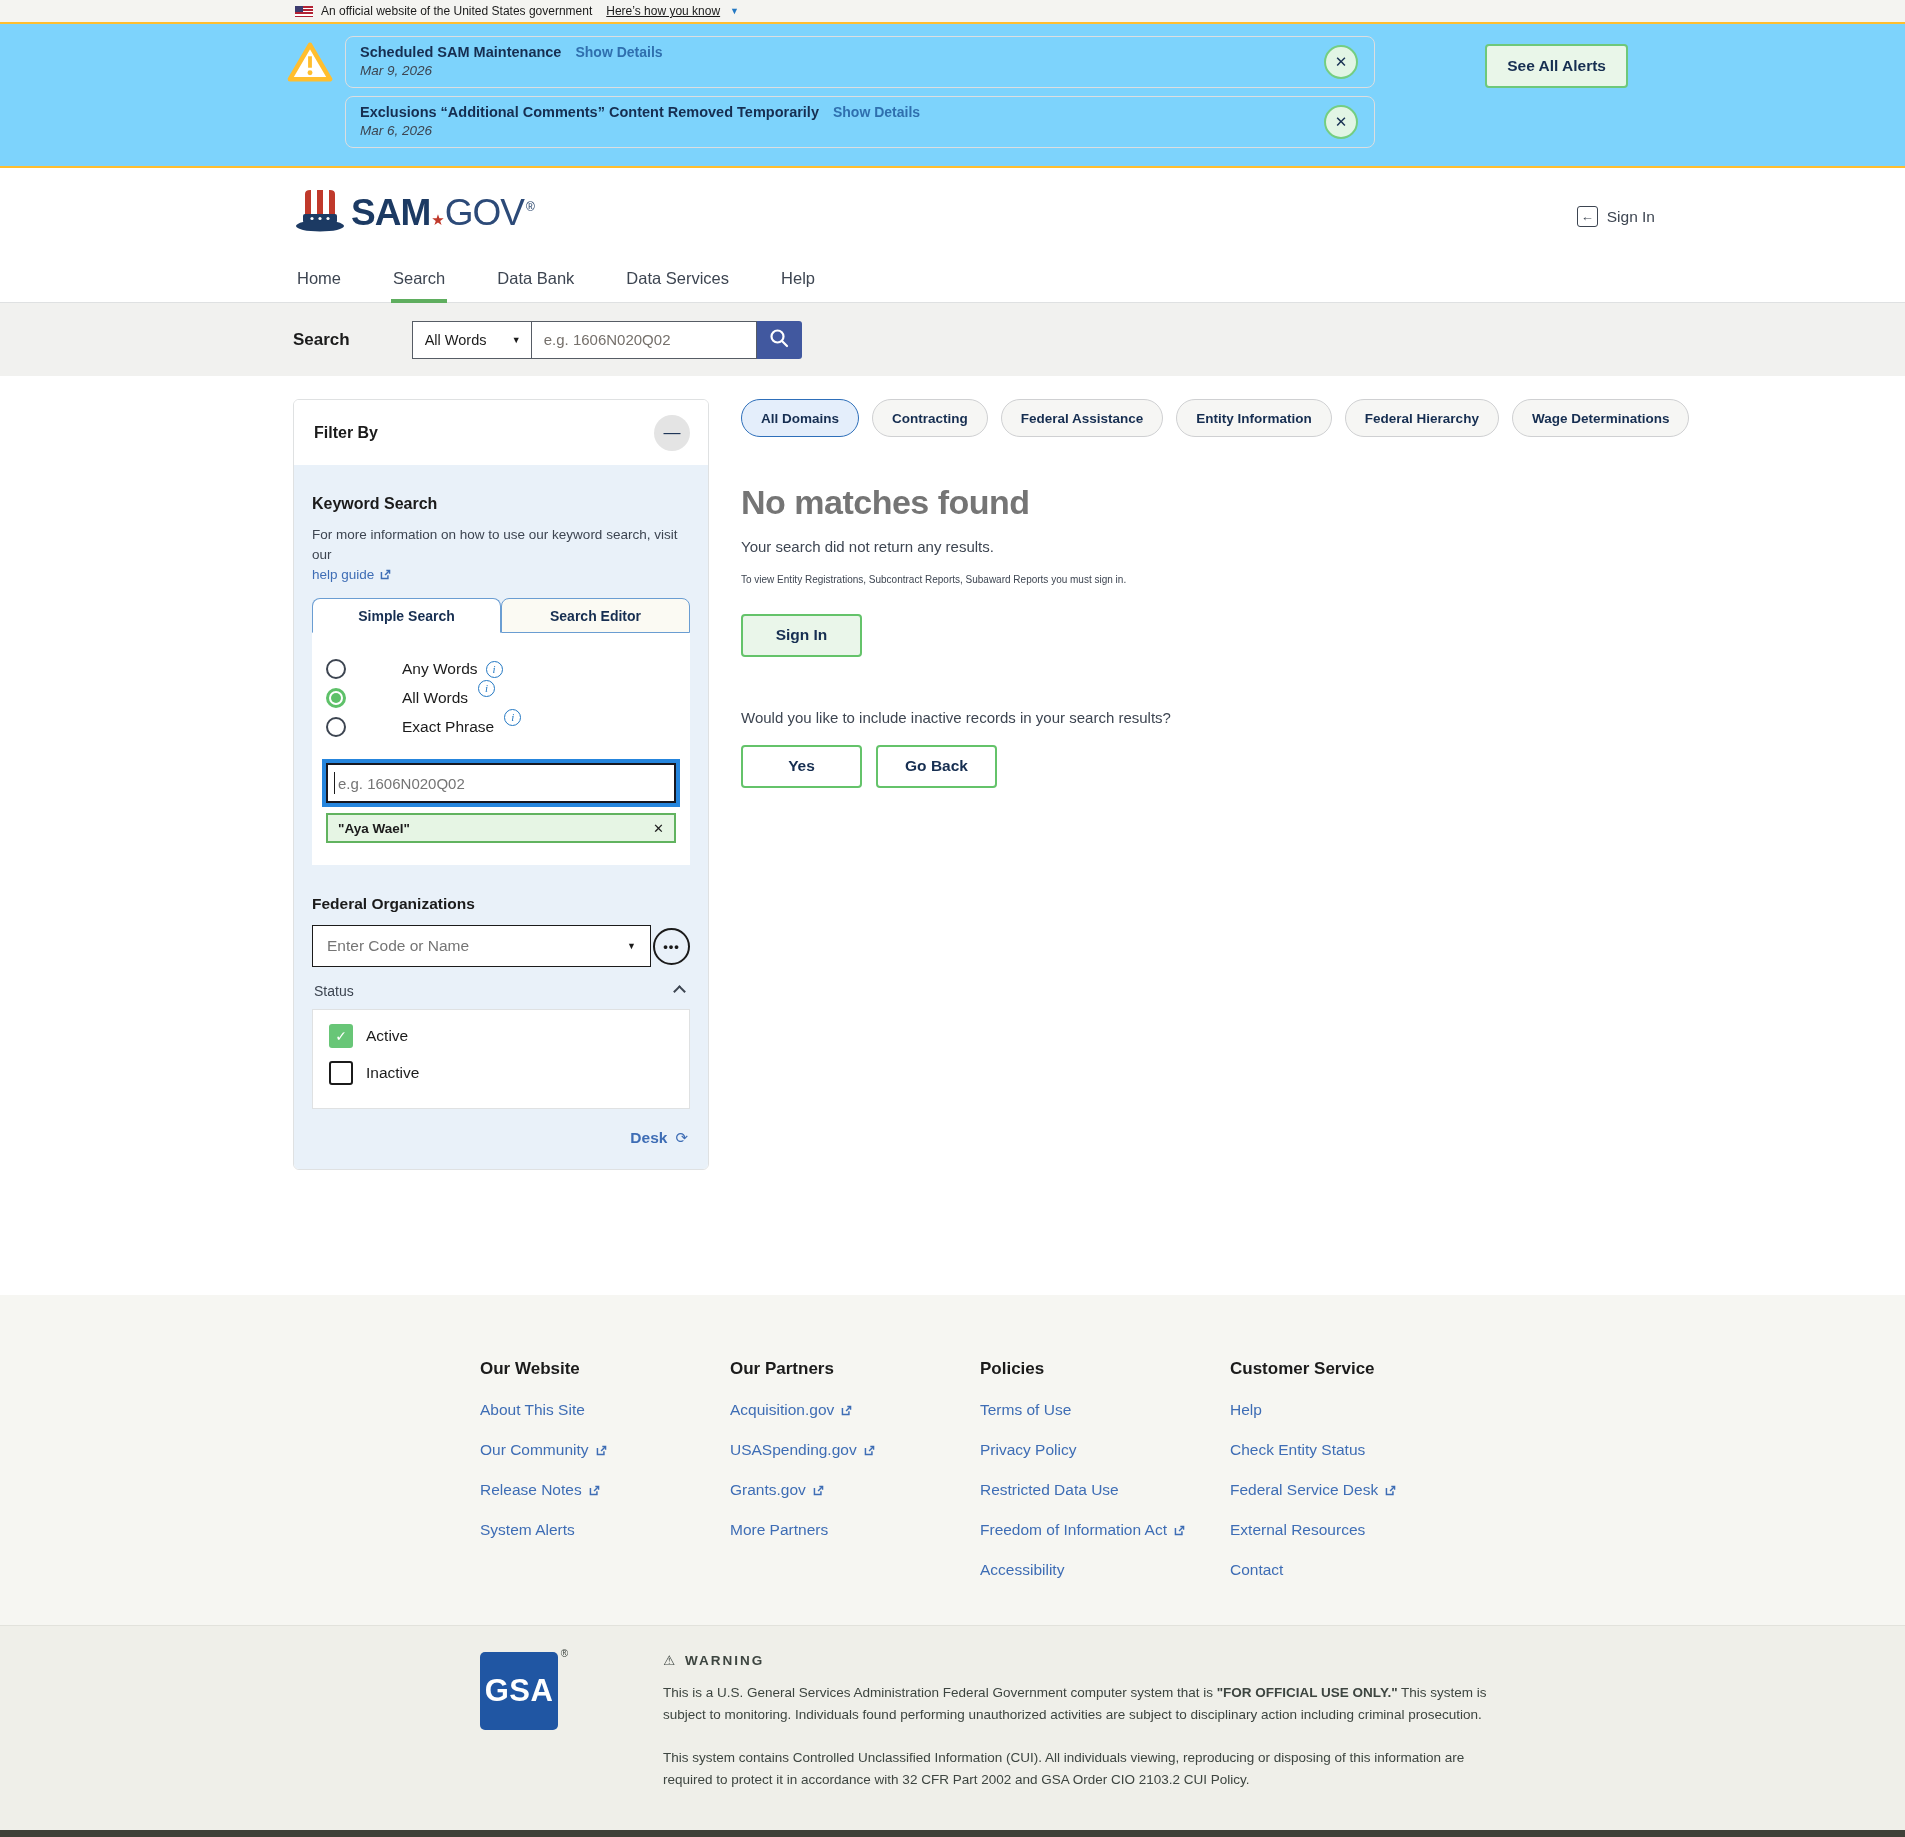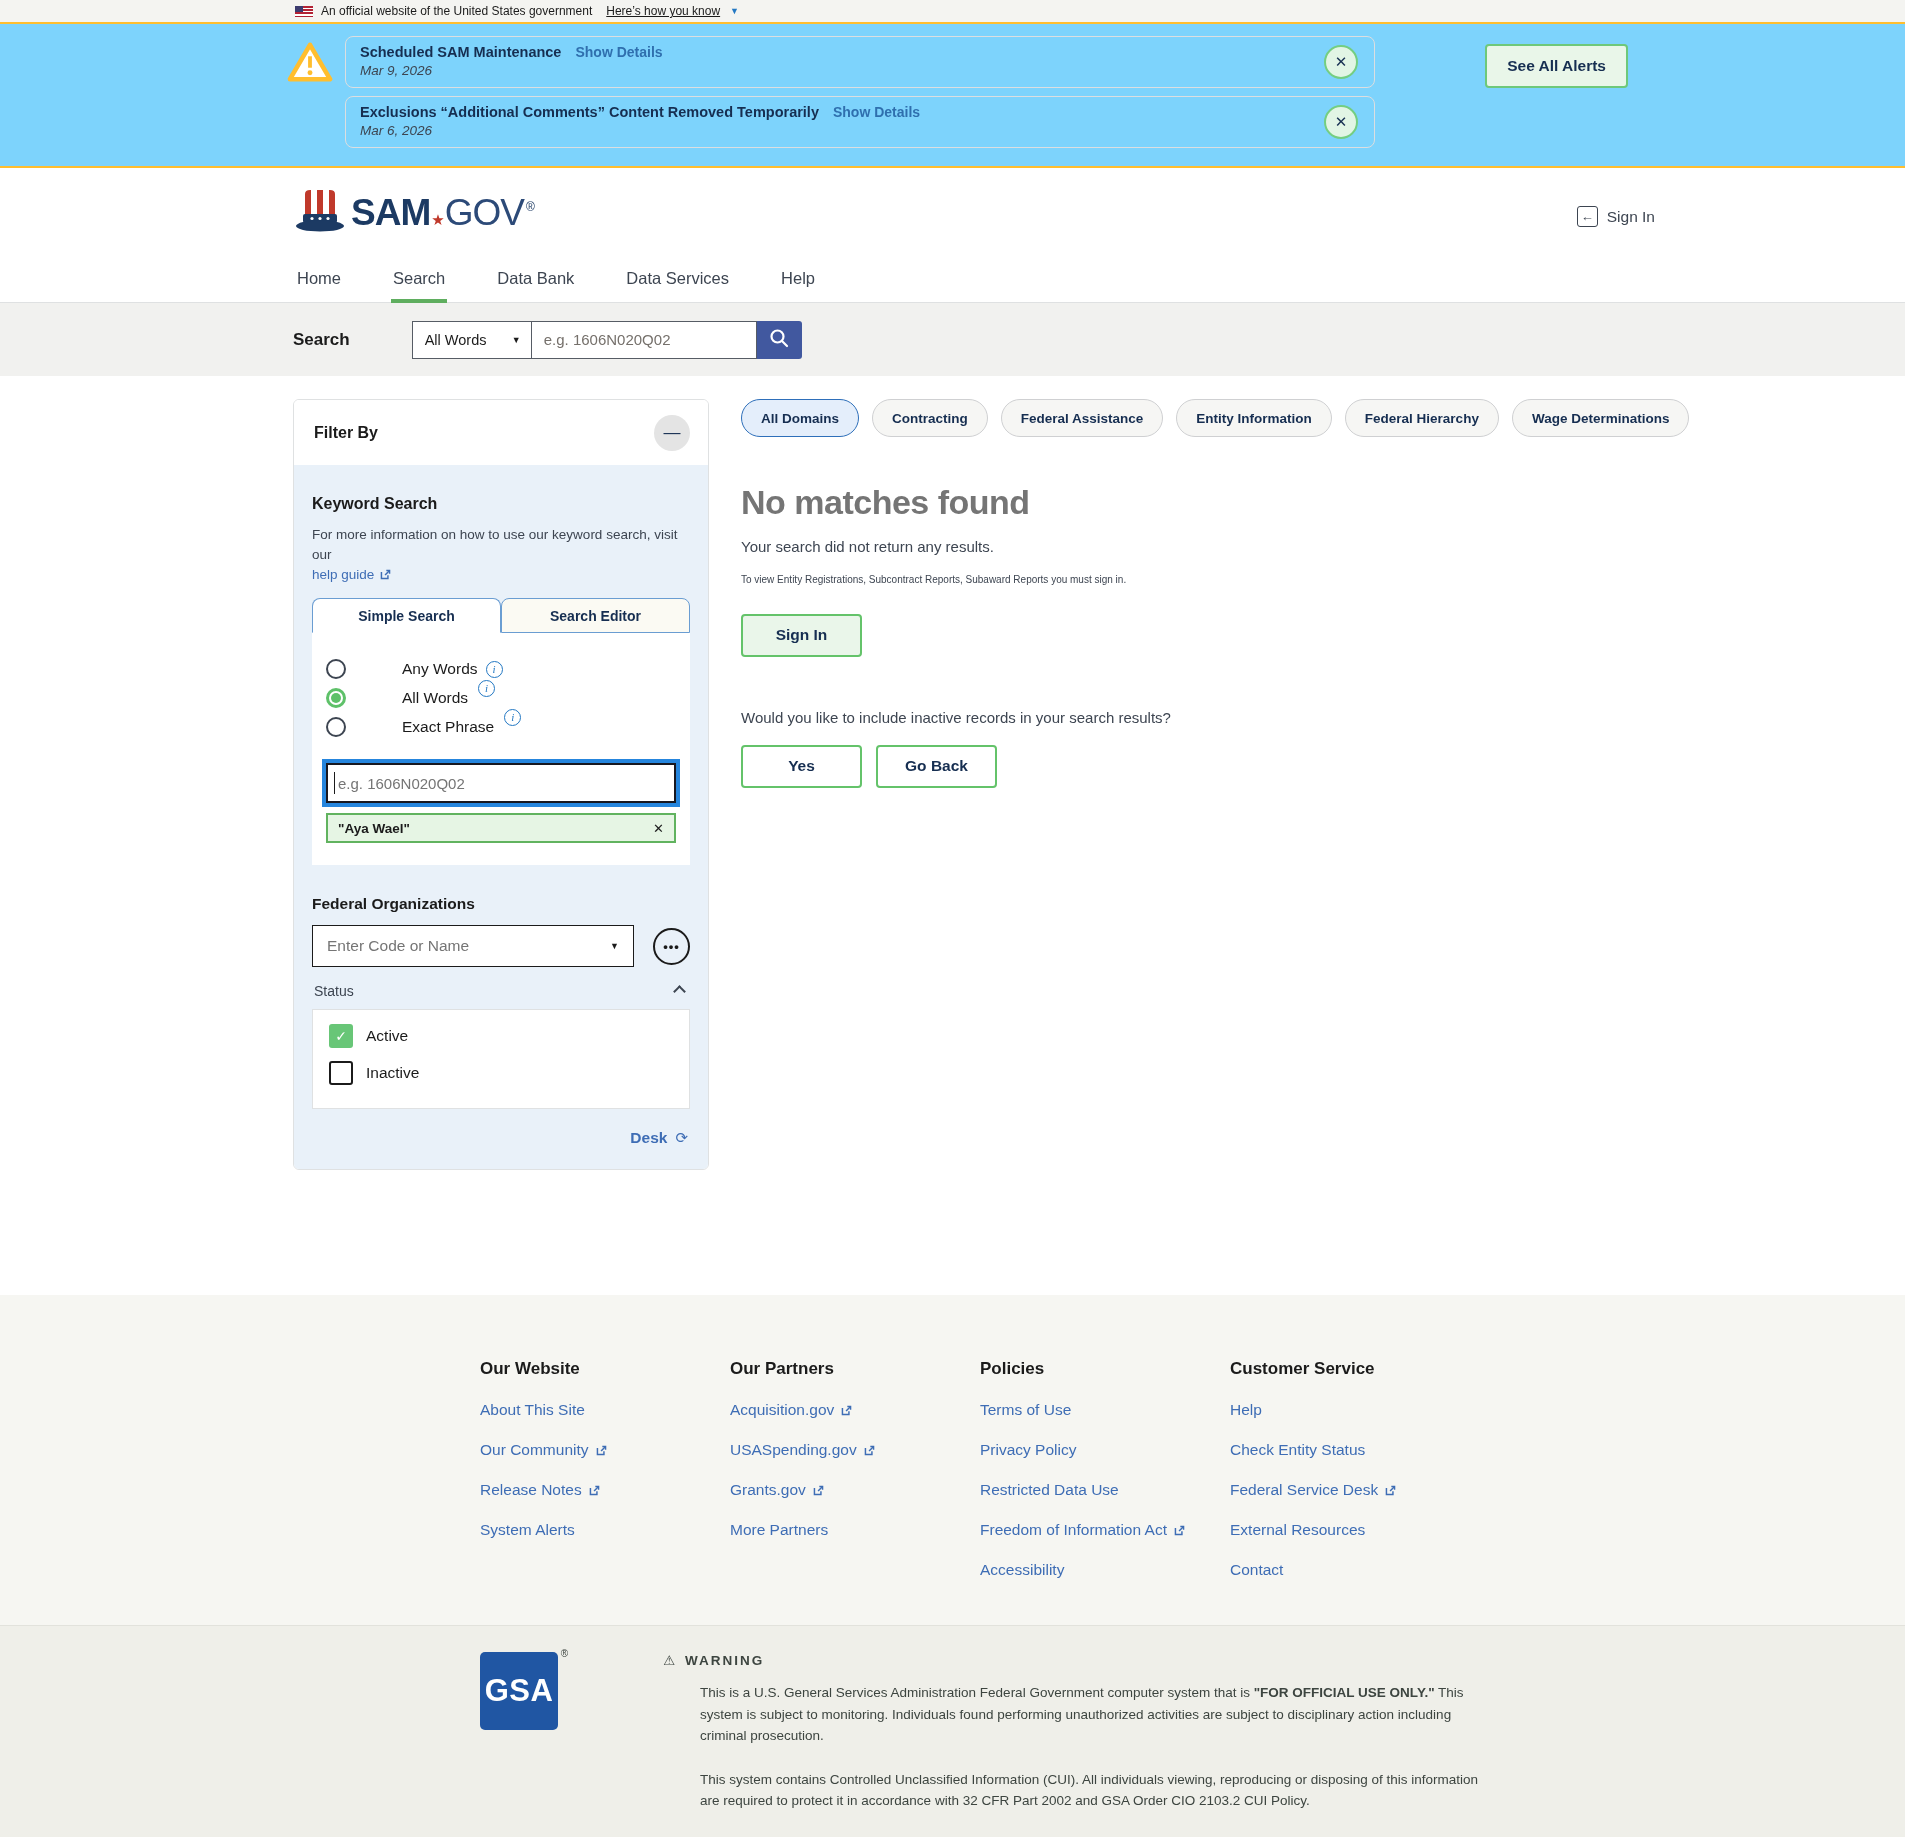--- a/index.html
+++ b/index.html
@@ -80,21 +80,21 @@
   .info-i { width:17px; height:17px; border-radius:50%; border:1.5px solid #2378c3; color:#2378c3; font-size:11px; font-style:italic; font-family:"Liberation Serif",serif; display:inline-flex; align-items:center; justify-content:center; margin-left:8px; cursor:pointer; flex-shrink:0; }
   .info-i.raised { position:relative; top:-10px; left:2px; }
   .kw-input-wrap { position:relative; margin-top:26px; }
   .kw-input { width:100%; height:40px; border:2px solid #17171f; outline:4px solid #2585dd; padding:0 10px; font-size:15px; font-family:inherit; color:#1b1b1b; }
   .kw-input::placeholder { color:#757575; }
   .kw-cursor { position:absolute; left:8px; top:9px; width:1px; height:22px; background:#1b1b1b; }
   .chip { margin-top:10px; height:30px; background:#e6f5e4; border:2px solid #61b35f; display:flex; align-items:center; justify-content:space-between; padding:0 10px; }
   .chip-label { font-weight:bold; font-size:13.5px; color:#1b1b1b; }
   .chip-x { font-size:13px; color:#1b1b1b; cursor:pointer; }
   .fedorg-heading { font-weight:bold; font-size:15.5px; color:#1b1b1b; margin:30px 0 12px; }
-  .fedorg-row { display:flex; align-items:center; gap:19px; }
+  .fedorg-row { display:flex; align-items:center; gap:2px; }
   .fedorg-select { flex:1; height:42px; background:#fff; border:1.5px solid #1b1b1b; display:flex; align-items:center; justify-content:space-between; padding:0 14px; cursor:pointer; }
   .fedorg-ph { font-size:15.5px; color:#757575; }
   .ellipsis-btn { width:37px; height:37px; border-radius:50%; border:2px solid #1b1b1b; background:transparent; font-size:13px; font-weight:bold; color:#1b1b1b; display:flex; align-items:center; justify-content:center; letter-spacing:1px; cursor:pointer; flex-shrink:0; }
   .status-row { display:flex; align-items:center; justify-content:space-between; margin:16px 2px 0; cursor:pointer; }
   .status-label { font-size:14px; color:#3d4551; }
   .chev-up { width:9px; height:9px; border-top:2px solid #3d4551; border-right:2px solid #3d4551; transform:rotate(-45deg); margin-right:4px; }
   .status-box { background:#fff; border:1px solid #dfe1e2; margin-top:10px; padding:14px 16px 10px; }
   .check-row { display:flex; align-items:center; margin-bottom:13px; cursor:pointer; }
   .checkbox { width:24px; height:24px; border-radius:3px; margin-right:13px; display:flex; align-items:center; justify-content:center; flex-shrink:0; }
   .checkbox.checked { background:#68c677; color:#fff; font-size:14px; font-weight:bold; }
@@ -121,21 +121,21 @@
   .footer-links { background:#f6f6f2; padding:64px 0 46px 480px; display:flex; }
   .f-col { width:250px; }
   .f-head { font-weight:bold; font-size:17px; color:#1b1b1b; margin-bottom:6px; }
   .f-link { display:flex; align-items:center; gap:6px; color:#3e6db5; font-size:15.5px; margin-top:22px; cursor:pointer; }
   .footer-gsa { background:#efefe9; border-top:1px solid #e2e2dc; padding:26px 0 40px 480px; display:flex; }
   .gsa-logo-wrap { position:relative; margin-right:105px; }
   .gsa-logo { width:78px; height:78px; background:#2056a3; border-radius:5px; display:flex; align-items:center; justify-content:center; color:#fff; font-weight:bold; font-size:31px; letter-spacing:0.5px; }
   .gsa-reg { position:absolute; right:-10px; top:-4px; font-size:10px; color:#3d4540; }
   .warn-block { width:830px; color:#3d4540; }
   .warn-head { display:flex; align-items:center; gap:8px; font-weight:bold; font-size:13.5px; letter-spacing:2px; color:#3d4540; margin-bottom:14px; }
-  .warn-p { font-size:13.5px; line-height:1.6;margin-left:37px; }
+  .warn-p { font-size:13.5px; line-height:1.6; }
   .warn-p + .warn-p { margin-top:22px; }
   .footer-dark { background:#3f4038; height:100px; padding:20px 0 0 480px; color:#fff; }
 
   .ext-svg { flex-shrink:0; }
 </style>
 </head>
 <body>
 
 <div class="gov-banner">
   <span class="flag"></span>

